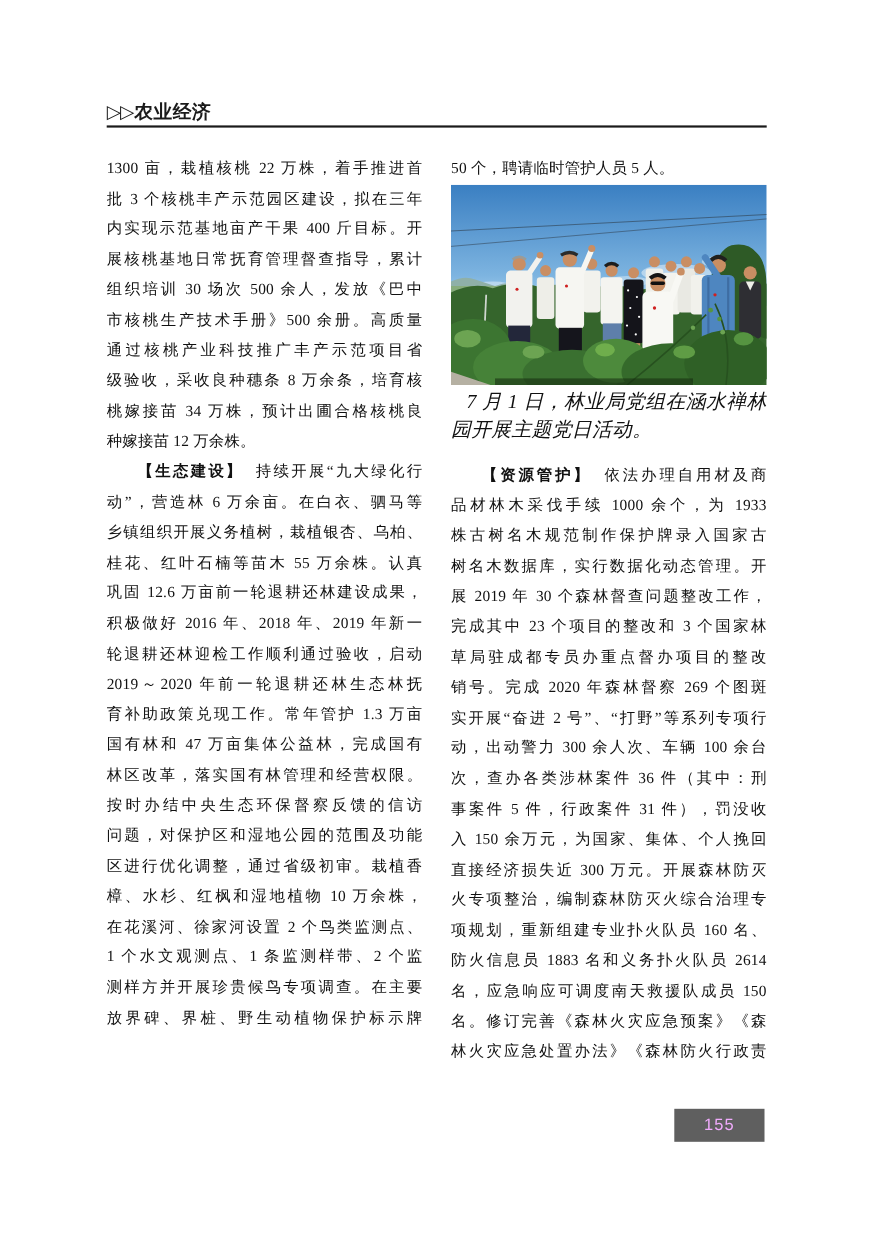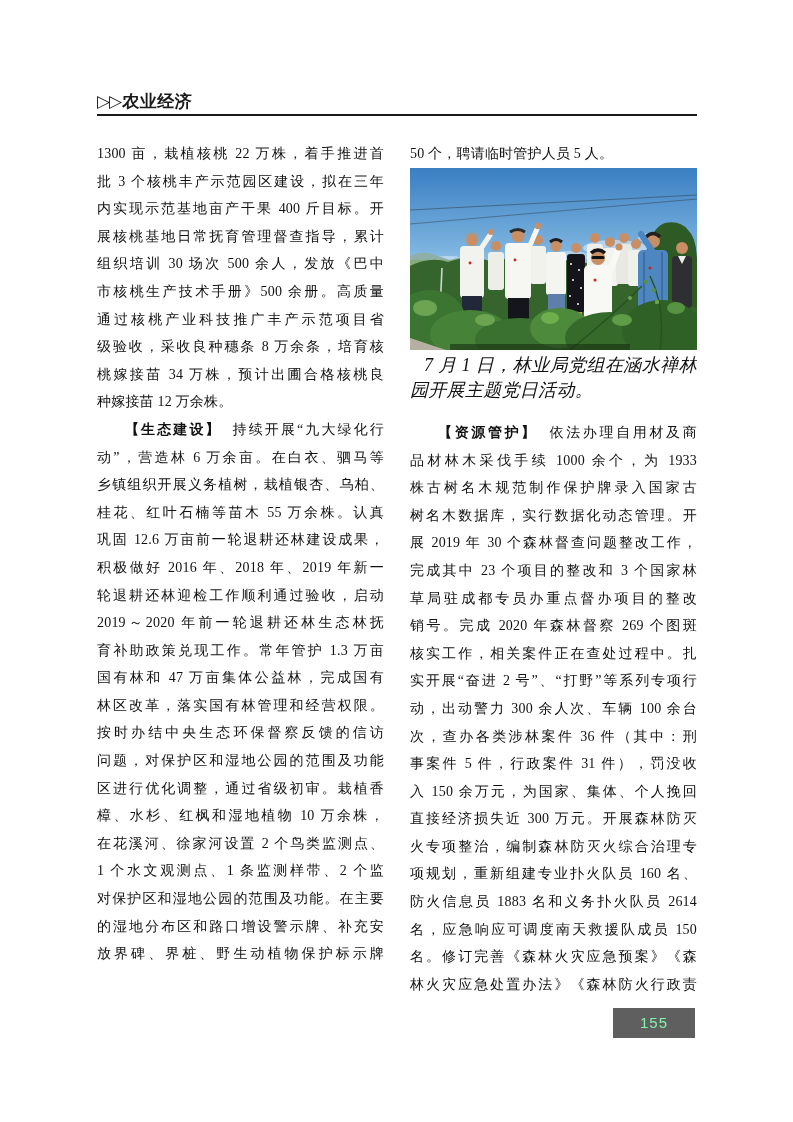--- a/index.html
+++ b/index.html
@@ -25,21 +25,21 @@
   .photo{margin:0;padding:0;width:287px;height:182px;margin-top:.4px;}
   .photo svg{display:block;}
   
   .caption{margin-top:3px;}
   .cline{font-size:18px;height:25px;line-height:25px;font-style:italic;overflow:hidden;
          font-family:Liberation Serif, serif;letter-spacing:.3px;}
   .caption .cline:first-child{text-indent:14px;}
   .para-resume{margin-top:16px;}
   
   .pagenum{position:absolute;left:613px;top:1008px;width:82px;height:30px;background:#5f5f5f;
-           color:#86efac;font-family:"Liberation Sans","DejaVu Sans",sans-serif;font-size:15px;
+           color:#f0abfc;font-family:"Liberation Sans","DejaVu Sans",sans-serif;font-size:15px;
            line-height:30px;text-align:center;letter-spacing:1px;}
 </style>
 </head>
 <body>
 
 <div class="page">
 
   <div class="hdr">
     <span class="marker">▷▷</span><span class="ttl">农业经济</span>
   </div>
@@ -72,22 +72,21 @@
         <div class="tline fill">2019～2020 年前一轮退耕还林生态林抚</div>
         <div class="tline fill">育补助政策兑现工作。常年管护 1.3 万亩</div>
         <div class="tline fill">国有林和 47 万亩集体公益林，完成国有</div>
         <div class="tline fill">林区改革，落实国有林管理和经营权限。</div>
         <div class="tline fill">按时办结中央生态环保督察反馈的信访</div>
         <div class="tline fill">问题，对保护区和湿地公园的范围及功能</div>
         <div class="tline fill">区进行优化调整，通过省级初审。栽植香</div>
         <div class="tline fill">樟、水杉、红枫和湿地植物 10 万余株，</div>
         <div class="tline fill">在花溪河、徐家河设置 2 个鸟类监测点、</div>
         <div class="tline fill">1 个水文观测点、1 条监测样带、2 个监</div>
-        <div class="tline fill">对保护区和湿地公园的范围及功能。在主要</div>
-        <div class="tline fill">的湿地分布区和路口增设警示牌、补充安</div>
+        <div class="tline fill">测样方并开展珍贵候鸟专项调查。在主要</div>
         <div class="tline fill">放界碑、界桩、野生动植物保护标示牌</div>
       </div>
   </div>
 
   <div class="col col-right">
     <div class="tline">50 个，聘请临时管护人员 5 人。</div>
 
     <figure class="photo">
       <svg width="287" height="182" viewBox="0 0 287 182" xmlns="http://www.w3.org/2000/svg">
         <defs>
@@ -218,21 +217,20 @@
       <span class="p-head">【资源管护】</span><span class="p-gap"></span><span>依法办理自用材及商</span>
     </div>
     <div>
         <div class="tline fill">品材林木采伐手续 1000 余个，为 1933</div>
         <div class="tline fill">株古树名木规范制作保护牌录入国家古</div>
         <div class="tline fill">树名木数据库，实行数据化动态管理。开</div>
         <div class="tline fill">展 2019 年 30 个森林督查问题整改工作，</div>
         <div class="tline fill">完成其中 23 个项目的整改和 3 个国家林</div>
         <div class="tline fill">草局驻成都专员办重点督办项目的整改</div>
         <div class="tline fill">销号。完成 2020 年森林督察 269 个图斑</div>
-        <div class="tline fill">核实工作，相关案件正在查处过程中。扎</div>
         <div class="tline fill">实开展“奋进 2 号”、“打野”等系列专项行</div>
         <div class="tline fill">动，出动警力 300 余人次、车辆 100 余台</div>
         <div class="tline fill">次，查办各类涉林案件 36 件（其中：刑</div>
         <div class="tline fill">事案件 5 件，行政案件 31 件），罚没收</div>
         <div class="tline fill">入 150 余万元，为国家、集体、个人挽回</div>
         <div class="tline fill">直接经济损失近 300 万元。开展森林防灭</div>
         <div class="tline fill">火专项整治，编制森林防灭火综合治理专</div>
         <div class="tline fill">项规划，重新组建专业扑火队员 160 名、</div>
         <div class="tline fill">防火信息员 1883 名和义务扑火队员 2614</div>
         <div class="tline fill">名，应急响应可调度南天救援队成员 150</div>

